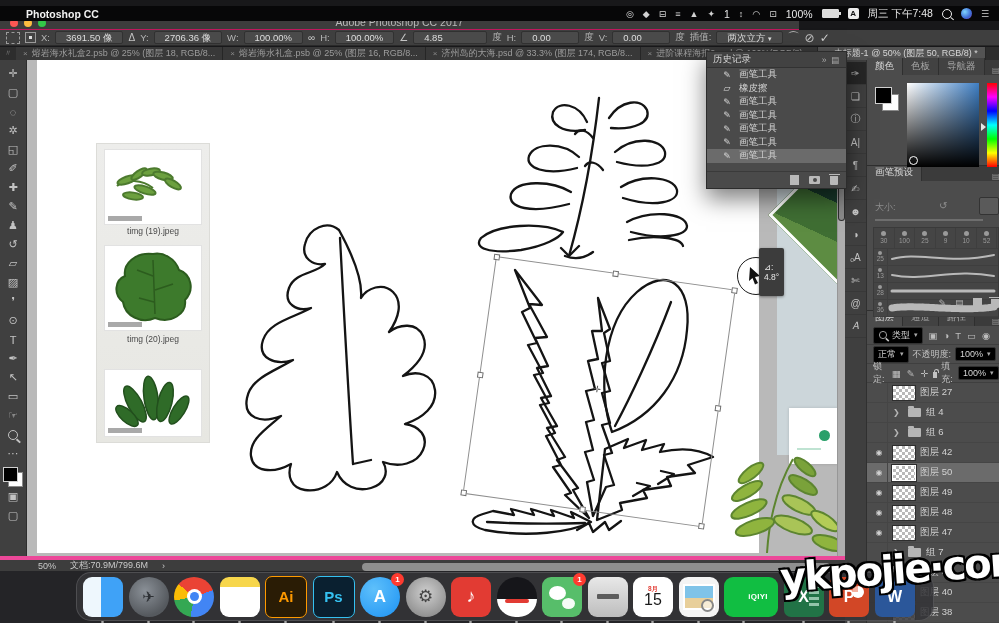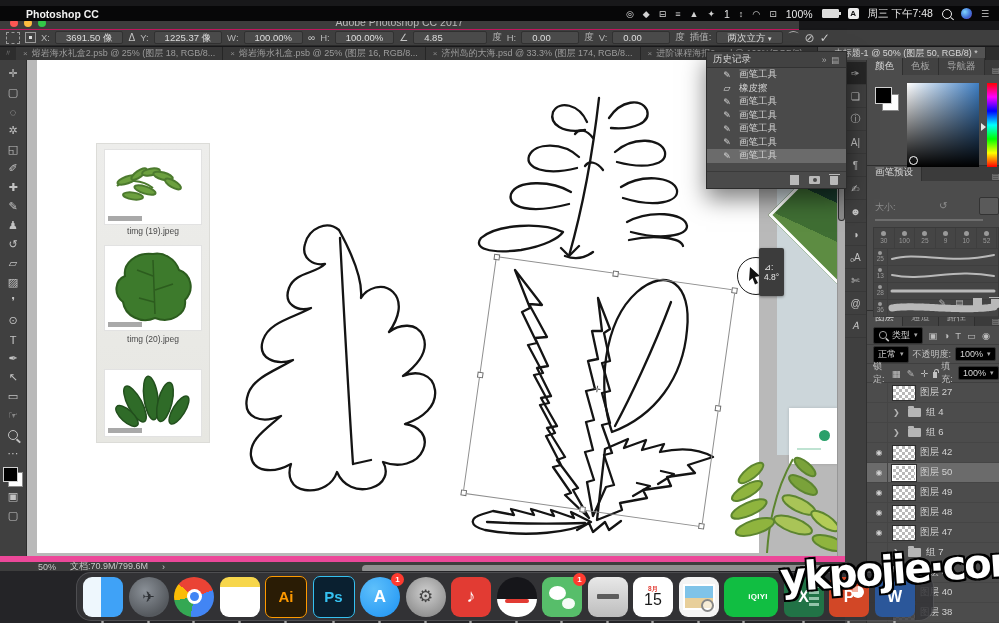--- a/index.html
+++ b/index.html
@@ -88,21 +88,21 @@
   .h-bl{left:-3px;bottom:-3px;}.h-bm{left:117px;bottom:-3px;}.h-br{right:-3px;bottom:-3px;}
   .centerpt{position:absolute;left:114px;top:112px;color:#555;font-size:9px;}
 
   
   #rotcursor{position:absolute;left:700px;top:197px;width:36px;height:36px;border:1.6px solid #1a1a1a;border-radius:50%;}
   #rotcursor svg{position:absolute;left:11px;top:9px;}
   #rottip{position:absolute;left:722px;top:188px;background:#3c3c3c;color:#e8e8e8;font-size:8.5px;
     padding:14px 5px;border-radius:2px;box-shadow:0 1px 3px rgba(0,0,0,.4);}
 
   
-  #statusbar{left:0;top:556px;width:845px;height:15px;background:#3d3d3d;border-top:6px solid #ec4899;
+  #statusbar{left:0;top:556px;width:845px;height:15px;background:#3d3d3d;border-top:4px solid #ec4899;
     display:flex;align-items:center;font-size:9px;color:#c9c9c9;gap:14px;padding-left:38px;box-sizing:border-box;}
   #hscroll{position:absolute;left:362px;top:3px;width:468px;height:8px;background:#8f8f8f;border-radius:4px;}
   #belowwin{left:0;top:571px;width:845px;height:52px;background:#242427;}
 
   
   #history{left:706px;top:51px;width:139px;height:136px;background:#4a4a4a;border:1px solid #2c2c2c;
     box-shadow:0 10px 22px rgba(0,0,0,.5);z-index:20;font-size:9.5px;}
   #history .hd{height:15px;background:#424242;border-bottom:1px solid #323232;display:flex;align-items:center;padding:0 6px;color:#d8d8d8;}
   #history .hd .r{margin-left:auto;color:#a9a9a9;font-size:8.5px;letter-spacing:1px;}
   .hrow{height:13.5px;display:flex;align-items:center;gap:6px;padding-left:14px;color:#d2d2d2;}
@@ -259,21 +259,21 @@
     <span class="title">Adobe Photoshop CC 2017</span>
   </div>
 
   <div id="optionsbar" class="abs">
     <span class="toolchip"></span>
     <span class="locator"></span>
     <span class="lbl">X:</span>
     <span class="field">3691.50 像</span>
     <span class="obicon">Δ</span>
     <span class="lbl">Y:</span>
-    <span class="field">1225.37 像</span>
+    <span class="field">2706.36 像</span>
     <span class="lbl">W:</span>
     <span class="field">100.00%</span>
     <span class="obicon">∞</span>
     <span class="lbl">H:</span>
     <span class="field">100.00%</span>
     <span class="obicon">∠</span>
     <span class="field" style="width:52px">4.85</span>
     <span class="lbl">度</span>
     <span class="lbl">H:</span>
     <span class="field" style="width:36px">0.00</span>

